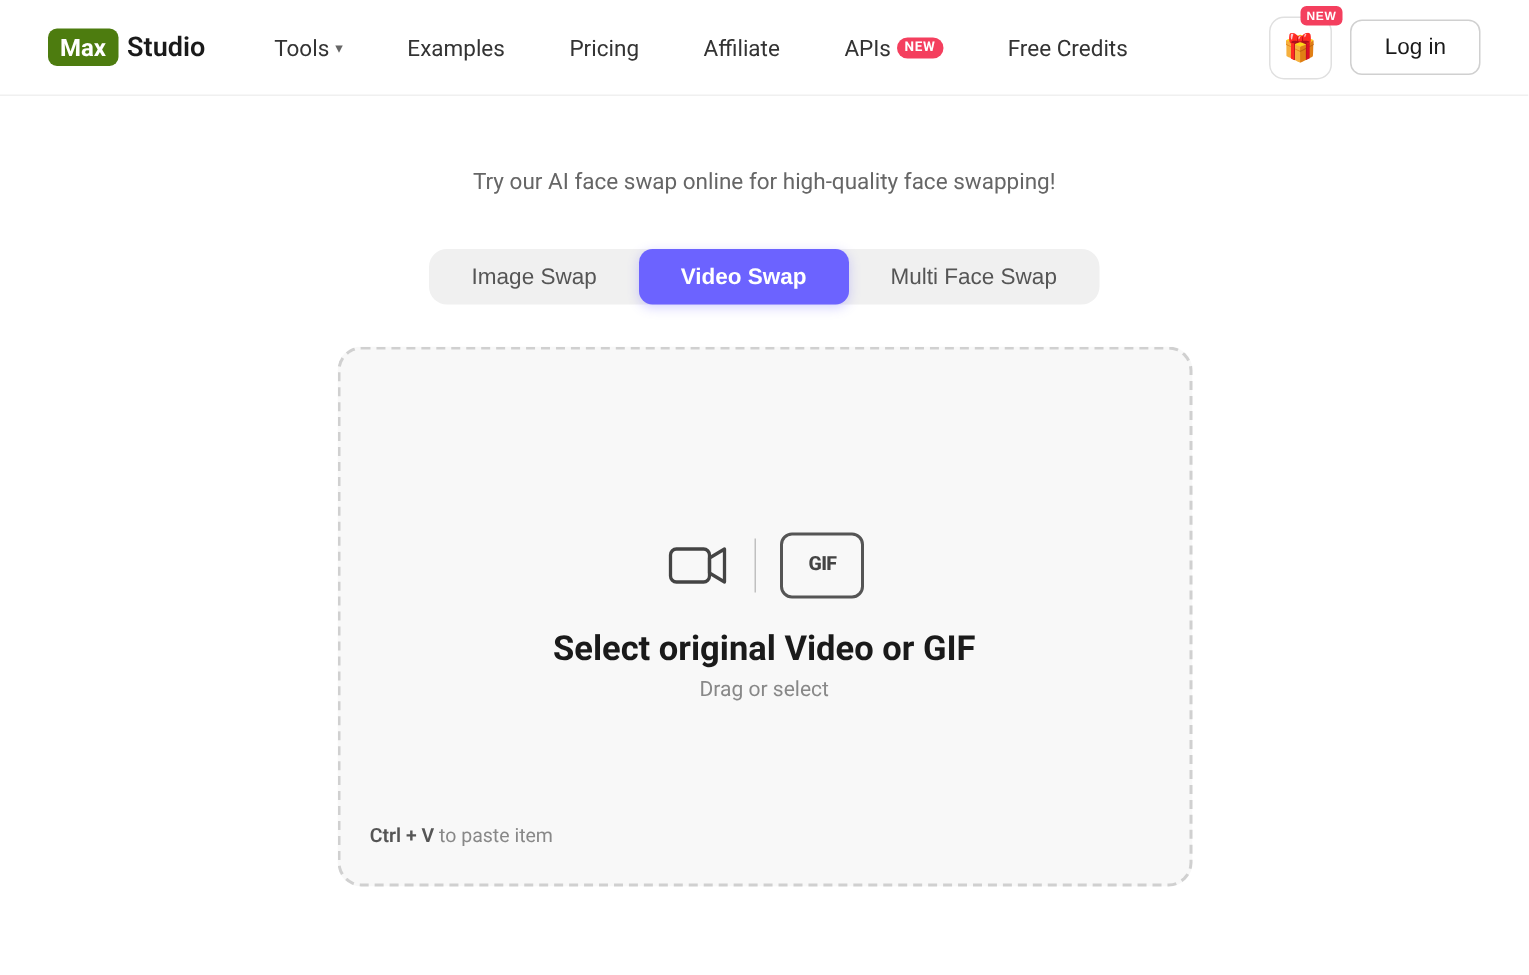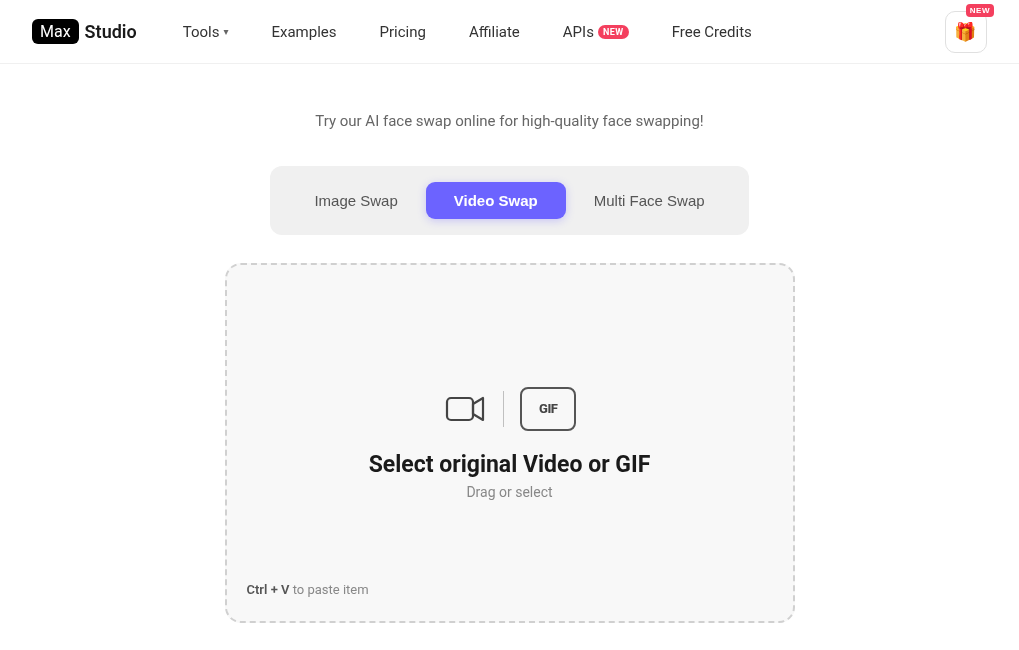--- a/index.html
+++ b/index.html
@@ -25,23 +25,23 @@
     .logo-wrapper {
       display: flex;
       align-items: center;
       gap: 6px;
       margin-right: 24px;
       text-decoration: none;
       cursor: pointer;
     }
 
     .logo-max {
-      background: #000000;
+      background: #4d7c0f;
       color: #fff;
-      font-weight: 400;
+      font-weight: 700;
       font-size: 16px;
       padding: 3px 8px;
       border-radius: 6px;
     }
 
     .logo-studio {
       font-size: 18px;
       font-weight: 600;
       color: #1a1a1a;
     }
@@ -149,21 +149,21 @@
       margin-bottom: 36px;
     }
 
     
     .tabs-container {
       display: flex;
       align-items: center;
       gap: 0;
       background: #f0f0f0;
       border-radius: 12px;
-      padding: 16px;
+      padding: 0;
       margin-bottom: 28px;
     }
 
     .tab {
       padding: 10px 28px;
       border-radius: 9px;
       font-size: 15px;
       font-weight: 500;
       cursor: pointer;
       white-space: nowrap;
@@ -295,20 +295,21 @@
     <a class="nav-item">
       <span>Free Credits</span>
     </a>
   </div>
 
   <div class="nav-right">
     <button class="gift-btn">
       <span>🎁</span>
       <span class="gift-badge">NEW</span>
     </button>
+    <button class="login-btn">Log in</button>
   </div>
 </nav>
 
 <main class="main">
   <p class="page-subtitle">Try our AI face swap online for high-quality face swapping!</p>
 
   <div class="tabs-container">
     <button class="tab">
       <span>Image Swap</span>
     </button>

